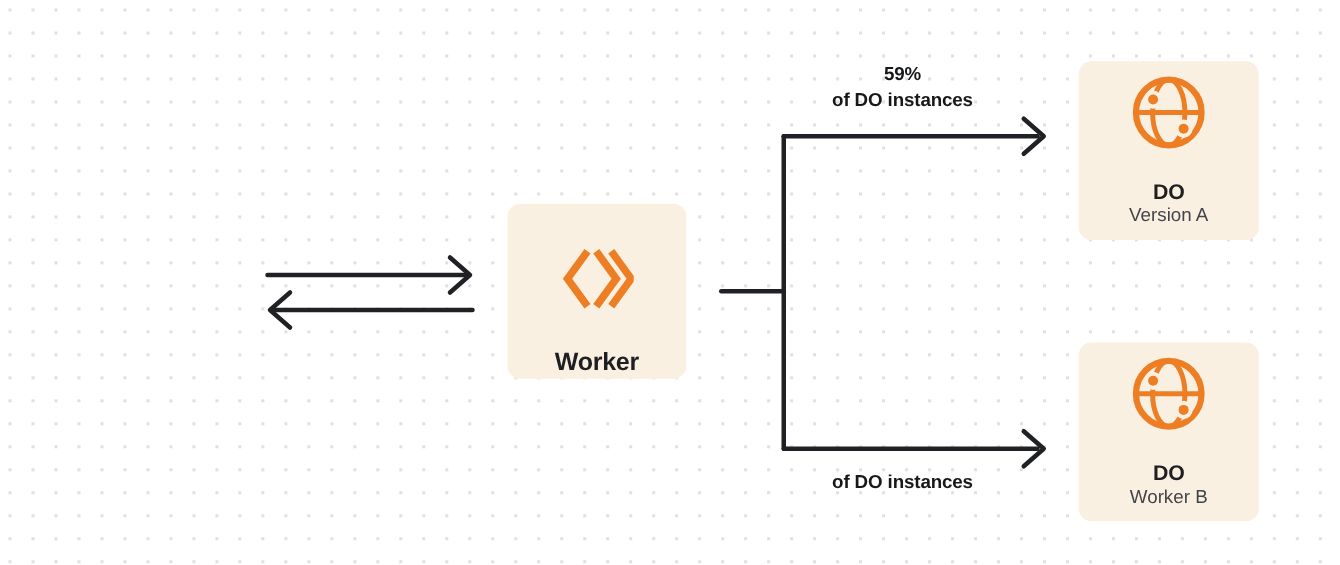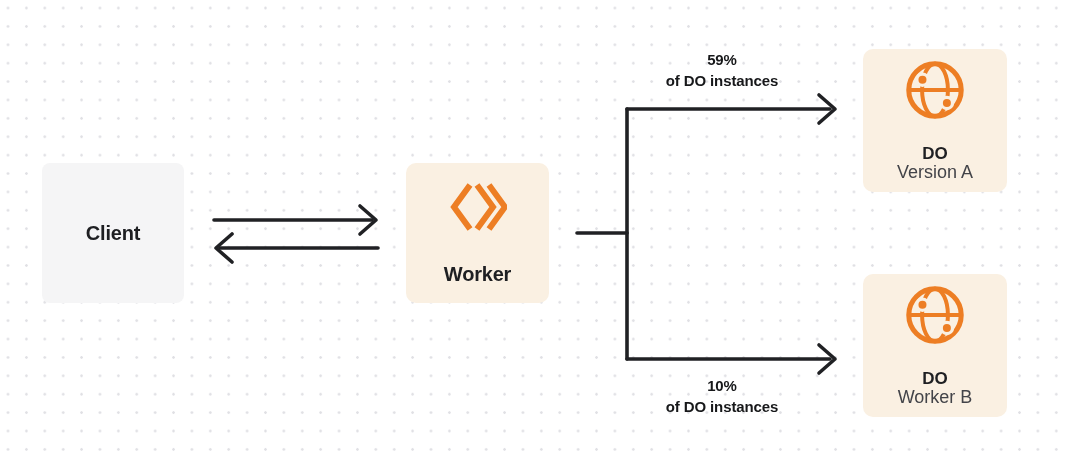--- a/index.html
+++ b/index.html
@@ -56,21 +56,21 @@
     font-size: 20px;
     font-weight: 700;
     color: var(--text-dark);
     letter-spacing: -0.2px;
   }
   .node-worker {
     left: 406px; top: 163px;
     width: 143px; height: 140px;
     background: var(--node-cream);
     border-radius: 10px;
-    padding-top: 17px;
+    padding-top: 33px;
   }
   .node-worker .big-label {
     font-size: 20px;
     font-weight: 700;
     color: var(--text-dark);
     letter-spacing: -0.2px;
     margin-top: 28px;
     line-height: 24px;
   }
   .node-do {
@@ -85,21 +85,21 @@
   .node-do-b { top: 274px; }
   .do-title {
     font-size: 17px;
     font-weight: 700;
     color: var(--text-dark);
     margin-top: 24px;
     line-height: 18px;
     letter-spacing: -0.1px;
   }
   .do-subtitle {
-    font-size: 18px;
+    font-size: 15px;
     font-weight: 400;
     color: var(--text-sub);
     margin-top: 1px;
     line-height: 17px;
   }
   .logo-stroke {
     stroke: var(--accent-orange);
     stroke-width: 6;
     fill: none;
     stroke-linecap: butt;
@@ -143,40 +143,36 @@
     <g>
       <path class="ln" d="M627 109 H830"></path>
       <path class="ln" d="M819 95 L835 109 L819 123"></path>
     </g>
     <g>
       <path class="ln" d="M627 359 H830"></path>
       <path class="ln" d="M819 345 L835 359 L819 373"></path>
     </g>
   </svg>
 
-  <div class="node node-client">
-    <span class="big-label">Client</span>
-  </div>
 
   <div class="node node-worker">
     <svg width="58" height="54" viewBox="0 0 58 54" aria-hidden="true">
       <path class="logo-stroke" d="M21 5 L5 27 L21 49"></path>
       <path class="logo-stroke" d="M28 5 L44 27 L28 49"></path>
       <path class="logo-stroke" d="M40 5 L56 27 L40 49"></path>
     </svg>
     <span class="big-label">Worker</span>
   </div>
 
   <div class="edge-label edge-label-top">
     <div>59%</div>
     <div>of DO instances</div>
   </div>
 
   <div class="edge-label edge-label-bottom">
-    <div>10%</div>
     <div>of DO instances</div>
   </div>
 
   <div class="node node-do node-do-a">
     <svg width="62" height="62" viewBox="0 0 48 48" aria-hidden="true">
       <circle class="globe-ring" cx="24" cy="24" r="20.3"></circle>
       <line class="globe-line" x1="4.6" y1="24" x2="43.4" y2="24"></line>
       <ellipse class="globe-line" cx="24" cy="24" rx="10" ry="20.3"></ellipse>
       <circle class="globe-mask" cx="14.3" cy="16" r="5.6"></circle>
       <circle class="globe-dot" cx="14.3" cy="16" r="3.1"></circle>

